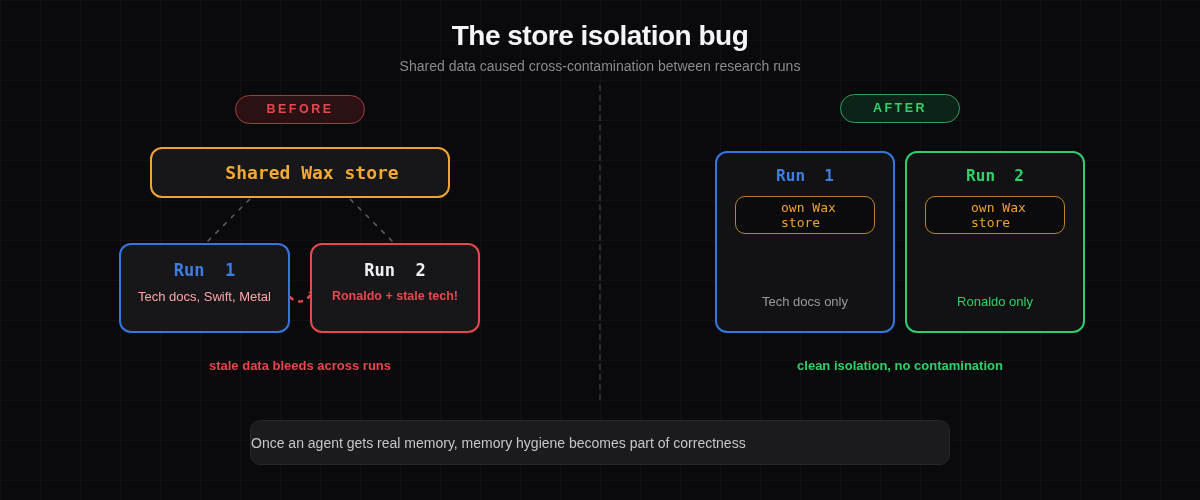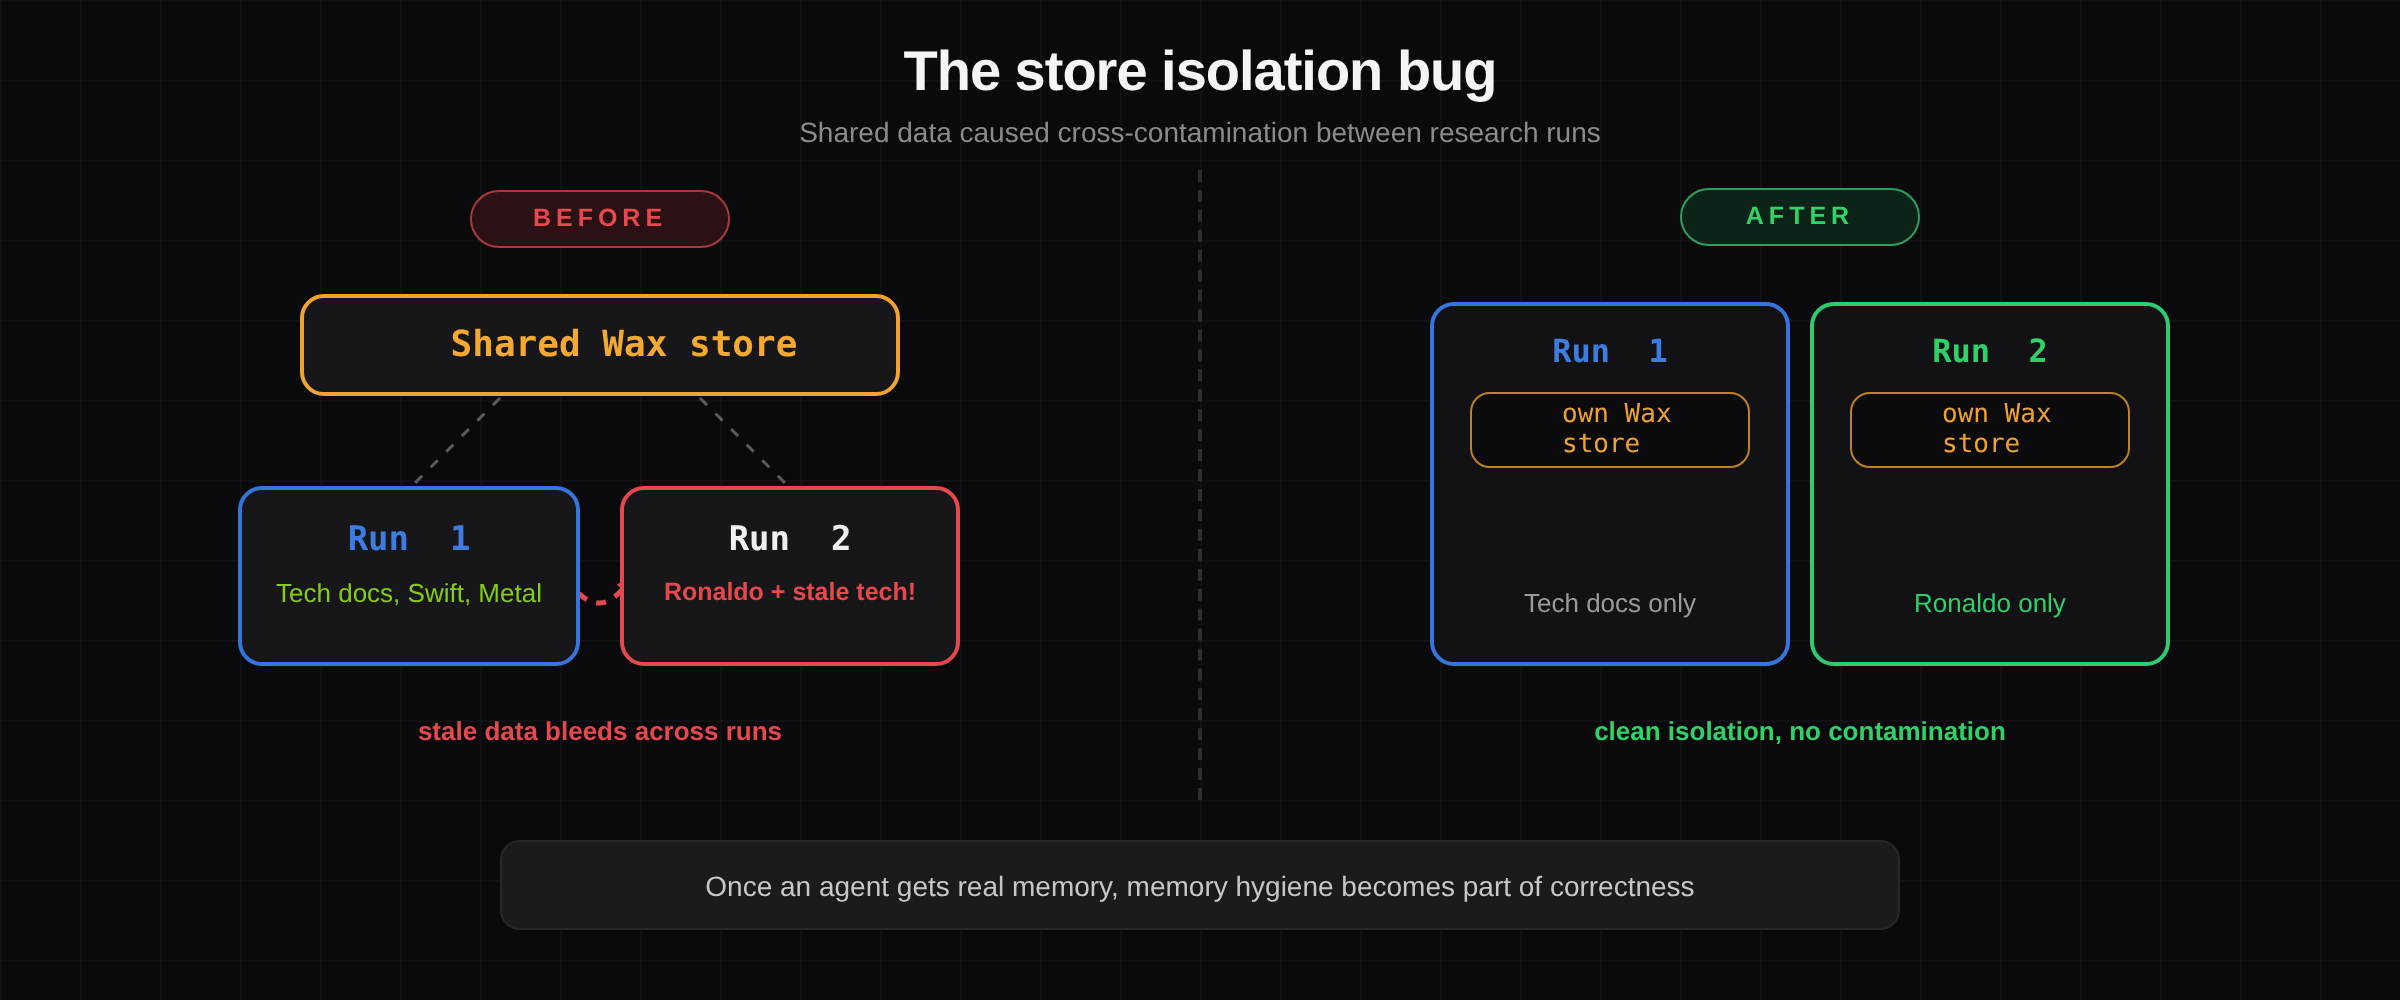--- a/index.html
+++ b/index.html
@@ -71,21 +71,21 @@
     padding-top: 15px;
   }
   .runbox-left-1 { left: 119px; top: 243px; border: 2px solid #3575dd; }
   .runbox-left-2 { left: 310px; top: 243px; width: 170px; border: 2px solid #e5484d; }
   .run-title {
     font-size: 17px; font-weight: 700; word-spacing: 0.6em;
   }
   .run-title.blue  { color: #3d7ce0; }
   .run-title.white { color: #f0f0f2; }
   .run-title.green { color: #2fd169; }
-  .run-detail { margin-top: 9px; font-size: 13px; color: #84cc16; }
+  .run-detail { margin-top: 9px; font-size: 13px; color: #fca5a5; }
   .run-detail.red { color: #e5484d; font-weight: 700; font-size: 12.5px; }
 
   
   .caption {
     position: absolute; top: 358px; width: 400px; text-align: center;
     font-size: 13px; font-weight: 700;
   }
   .caption-before { left: 100px; color: #e5484d; }
   .caption-after  { left: 700px; color: #2fd169; }
 
@@ -107,21 +107,21 @@
     font-size: 13px; color: #f0a330; padding-left: 45px;
   }
   .after-detail { margin-top: auto; font-size: 13px; }
   .after-detail.gray  { color: #9a9aa0; }
   .after-detail.green { color: #2fd169; }
 
   
   .footer-note {
     position: absolute; left: 250px; top: 420px; width: 700px; height: 45px;
     background: #1b1b1e; border: 1px solid #27272b; border-radius: 10px;
-    display: flex; align-items: center; justify-content: center;
+    display: flex; align-items: center; 
     font-size: 14px; color: #c6c6cb;
   }
 
   
   .overlay {
     position: absolute; left: 0; top: 0; width: 1200px; height: 500px;
     pointer-events: none;
   }
 </style>
 </head>

